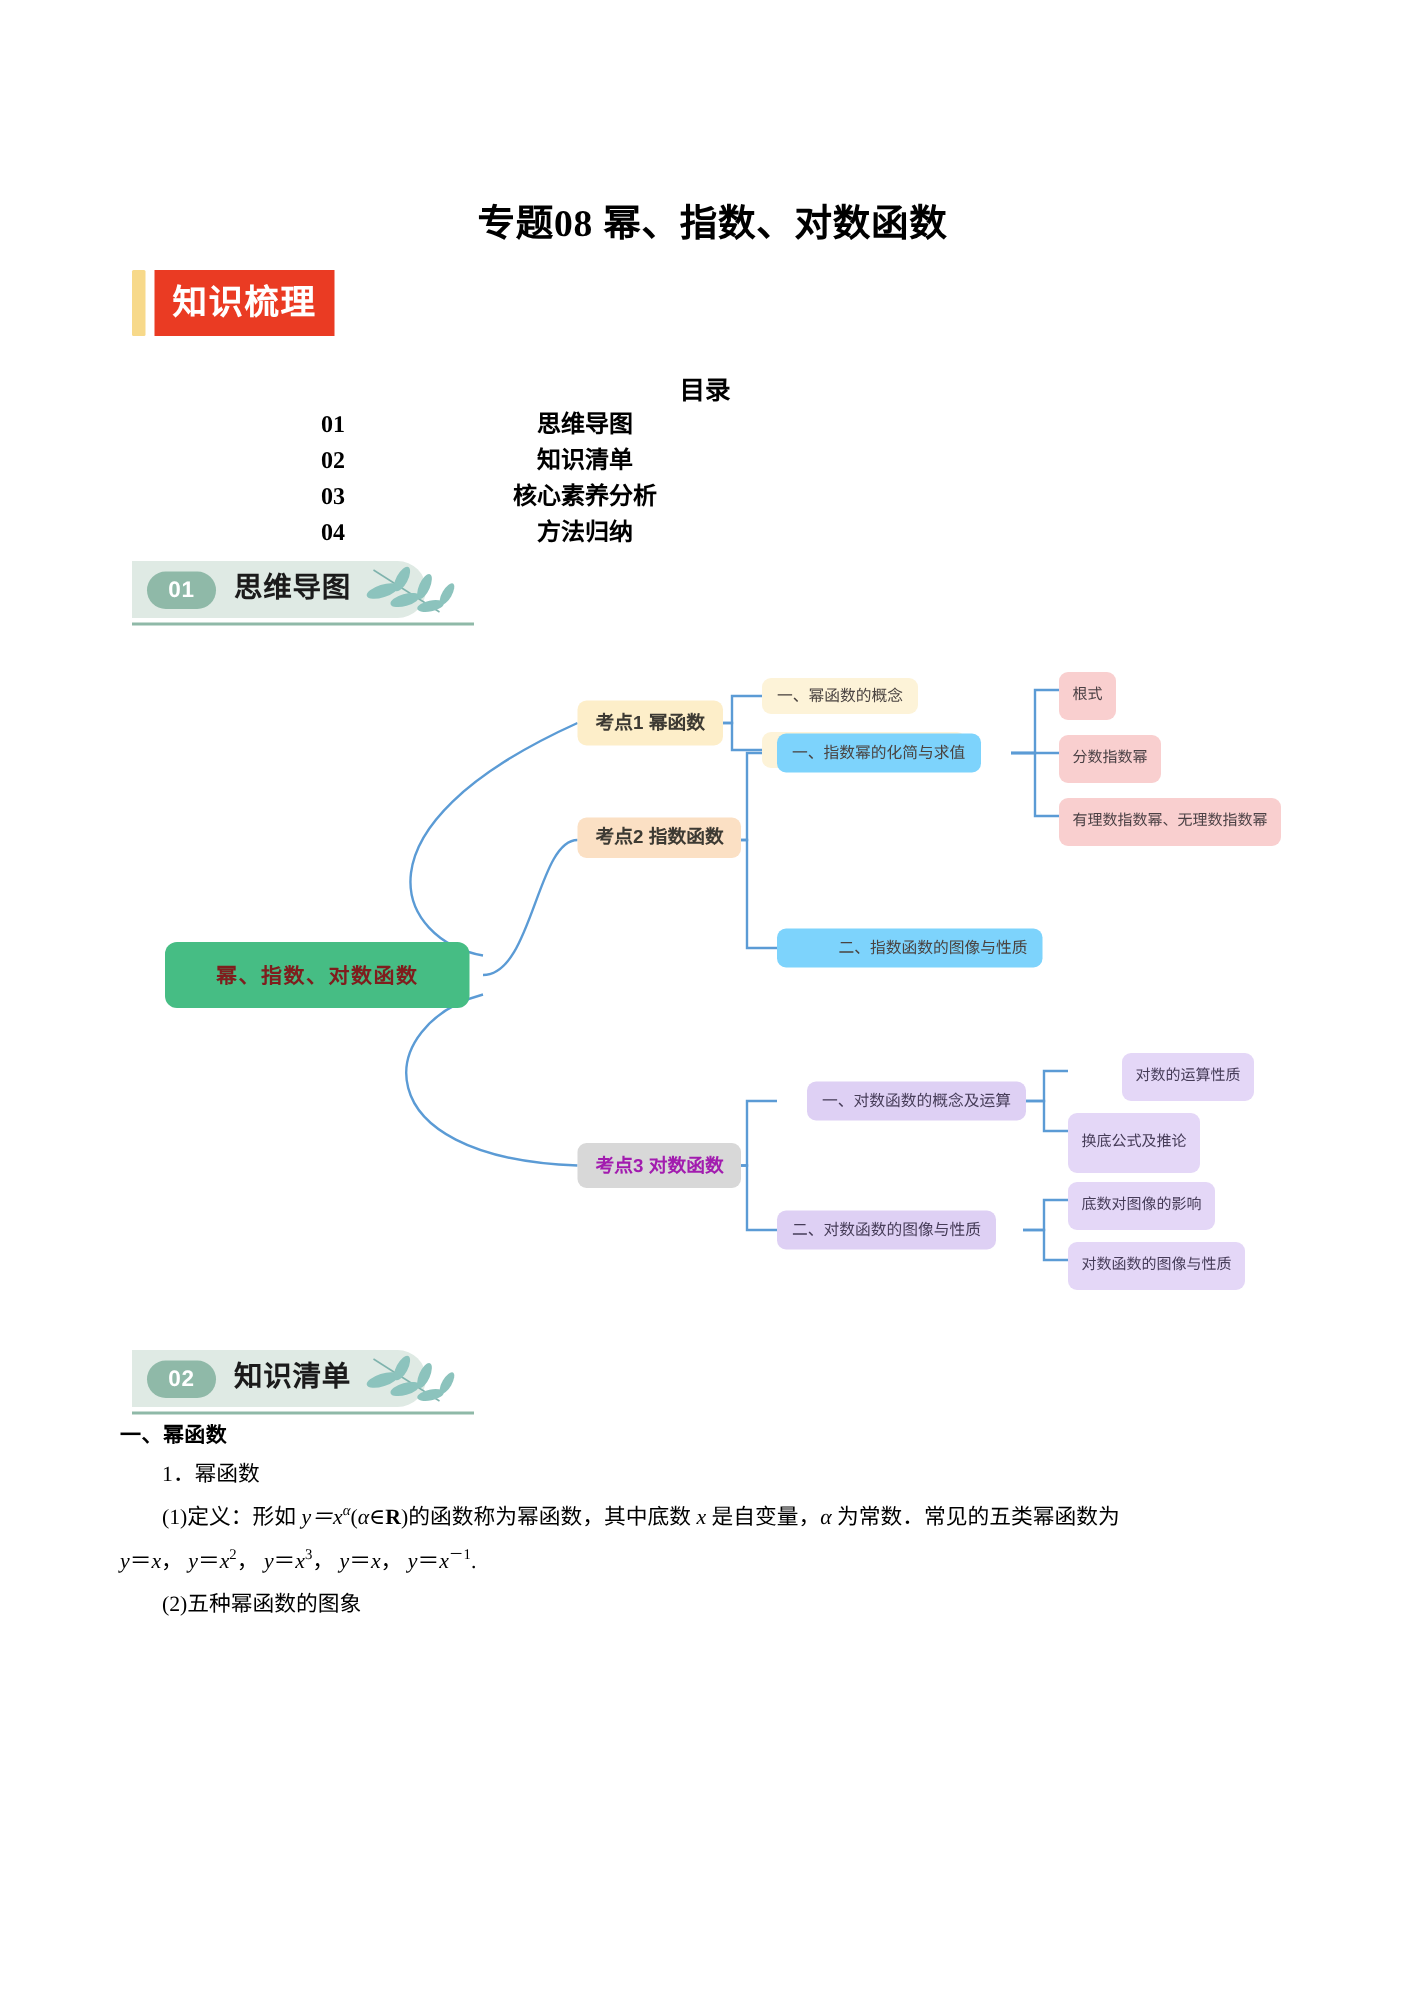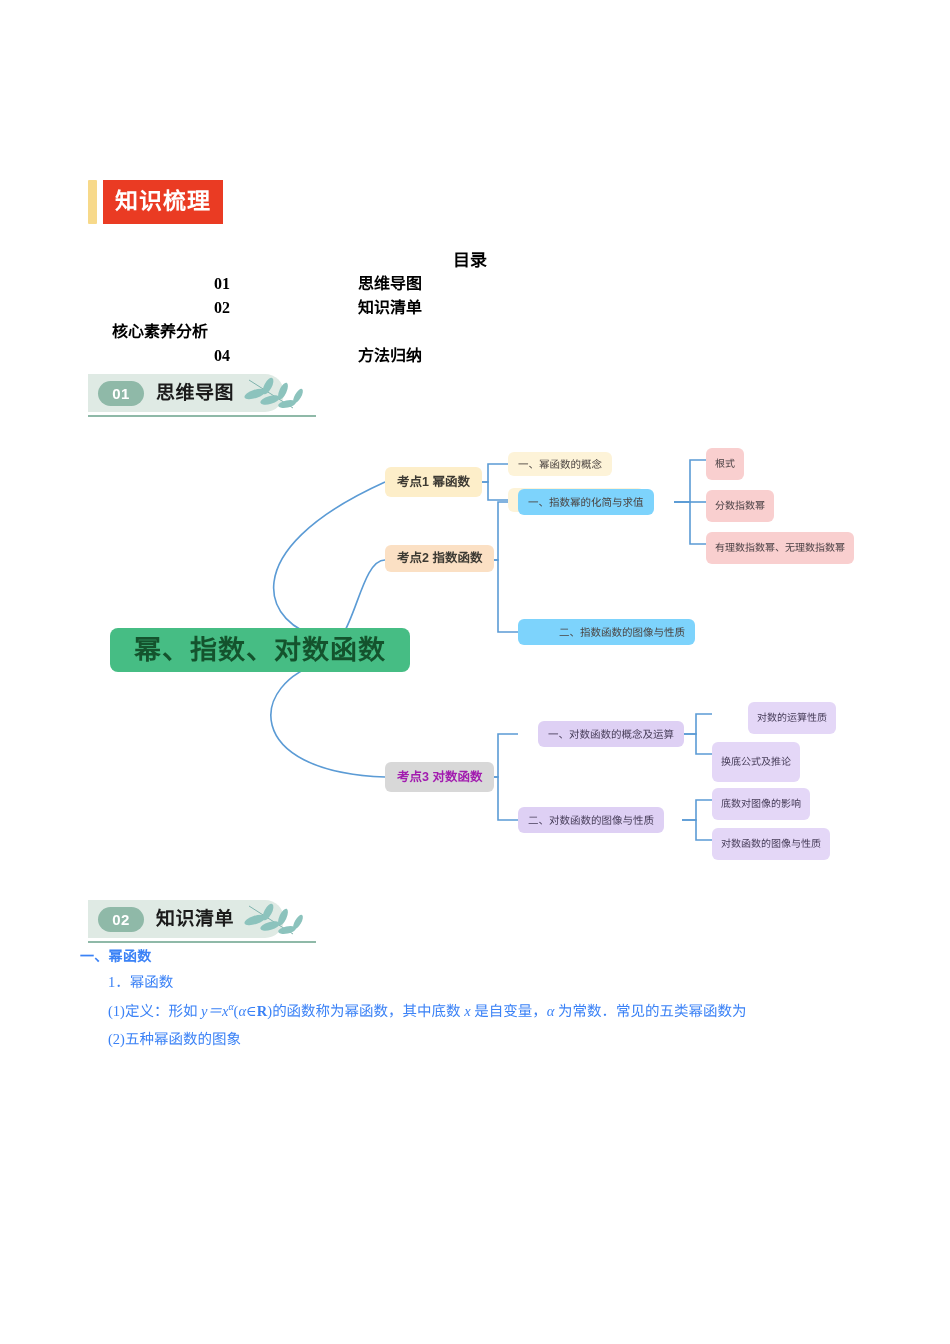--- a/index.html
+++ b/index.html
@@ -150,24 +150,24 @@
     position: absolute;
     display: flex;
     align-items: center;
     border-radius: 6px;
     font-family: "Liberation Sans", "DejaVu Sans", sans-serif;
     white-space: nowrap;
     line-height: 1.2;
   }
   .mm-center {
     background: #46bd84;
-    color: #14532d;
-    font-size: 27px;
-    font-weight: bold;
-    padding: 0 24px;
+    color: #7f1d1d;
+    font-size: 14px;
+    font-weight: bold;
+    padding: 0 34px;
     border-radius: 8px;
     letter-spacing: 1px;
   }
   .mm-l1 {
     font-size: 12.5px;
     font-weight: bold;
     padding: 0 12px;
     color: #3d3a33;
   }
   .mm-l2 { font-size: 10.5px; padding: 0 10px; color: #4a4340; }
@@ -182,21 +182,21 @@
   .c-purple { background: #ded0f4; color:#463c58; }
   .c-purple-l { background: #e4d7f7; color:#463c58; }
 
   
   .body-text {
     position: absolute;
     left: 80px; top: 945px;
     width: 800px;
     font-family: "Liberation Serif", "DejaVu Serif", serif;
     font-size: 14.5px;
-    color: #3b82f6;
+    color: #000000;
   }
   .bt-h {
     font-weight: bold;
     font-size: 14px;
     margin-bottom: 6px;
     letter-spacing: 0.3px;
   }
   .bt-p {
     margin: 0 0 6px 0;
     line-height: 22px;
@@ -210,38 +210,40 @@
   .mi { font-style: italic; font-family: "Liberation Serif","DejaVu Serif",serif; }
   .mb { font-weight: bold; font-family: "Liberation Serif","DejaVu Serif",serif; }
   sup { font-size: 0.68em; vertical-align: super; line-height: 0; }
   .formula-line { line-height: 26px; margin: 0 0 4px 0; }
 </style>
 </head>
 <body>
 
 <div class="page">
 
+  <div class="doc-title">专题08 幂、指数、对数函数</div>
 
   <div class="kn-badge-wrap">
     <div class="kn-bar"></div>
     <div class="kn-gap"></div>
     <div class="kn-badge">知识梳理</div>
   </div>
 
   <div class="toc">
     <div class="toc-title">目录</div>
     <div class="toc-row">
       <span class="toc-num">01</span>
       <span class="toc-label">思维导图</span>
     </div>
     <div class="toc-row">
       <span class="toc-num">02</span>
       <span class="toc-label">知识清单</span>
     </div>
     <div class="toc-row">
+      <span class="toc-num">03</span>
       <span class="toc-label">核心素养分析</span>
     </div>
     <div class="toc-row">
       <span class="toc-num">04</span>
       <span class="toc-label">方法归纳</span>
     </div>
   </div>
 
   <div class="sec-head" style="left:88px; top:374px;">
     <div class="sh-bg"></div>
@@ -337,16 +339,19 @@
     </div>
     <div class="sh-rule"></div>
   </div>
 
   <div class="body-text">
     <div class="bt-h">一、幂函数</div>
     <div class="bt-p bt-indent">1．幂函数</div>
     <div class="bt-para bt-indent">
       <span>(1)定义：形如 </span><span class="mi">y＝x</span><sup class="mi">α</sup><span>(<span class="mi">α</span>∈<span class="mb">R</span>)</span><span>的函数称为幂函数，其中底数 <span class="mi">x</span> 是自变量，<span class="mi">α</span> 为常数．常见的五类幂函数为</span>
     </div>
+    <div class="formula-line">
+      <span class="mi">y</span>＝<span class="mi">x</span>，&nbsp;<span class="mi">y</span>＝<span class="mi">x</span><sup>2</sup>，&nbsp;<span class="mi">y</span>＝<span class="mi">x</span><sup>3</sup>，&nbsp;<span class="mi">y</span>＝<span class="mi">x</span>，&nbsp;<span class="mi">y</span>＝<span class="mi">x</span><sup>－1</sup>.
+    </div>
     <div class="bt-para bt-indent">(2)五种幂函数的图象</div>
   </div>
 
 </div>
 
 </body></html>

